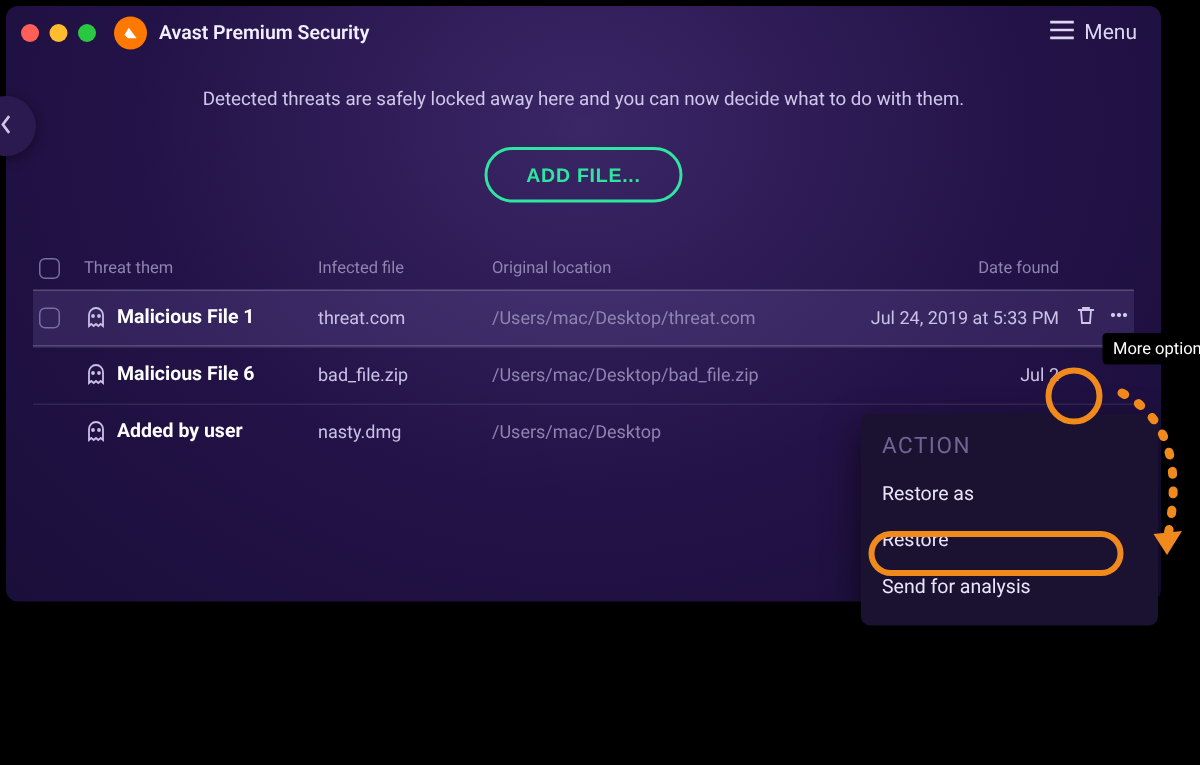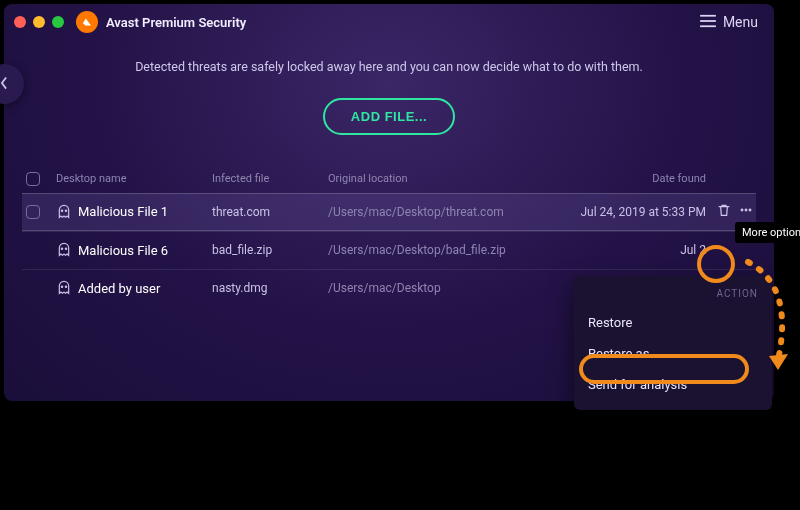--- a/index.html
+++ b/index.html
@@ -113,21 +113,21 @@
     border: 1.5px solid #7a6ca4;
     border-radius: 4px;
     cursor: pointer;
     margin-left: 4px;
   }
   .ghost-ico {
     display: inline-flex; align-items: center; justify-content: center;
     margin-right: 6px; vertical-align: middle;
   }
   .ghost-ico svg { width: 16px; height: 16px; stroke: #c9c0e8; }
-  .name-cell { font-weight: 400; color: #fff; font-size: 13px; display:flex; align-items:center; }
+  .name-cell { font-weight: 700; color: #fff; font-size: 13px; display:flex; align-items:flex-start; }
   .file-cell { color: #cac2e6; }
   .loc-cell { color: #8f84b0; }
   .date-cell { color: #cac2e6; text-align: right; padding-right: 4px; }
   .row-actions { display: flex; justify-content: flex-end; gap: 6px; padding-right: 2px; }
   .iconbtn { width: 18px; height: 18px; display:inline-flex; align-items:center; justify-content:center; cursor:pointer; }
   .iconbtn svg { width: 16px; height: 16px; stroke: #cfc7ea; }
 
   
   .tooltip {
     position: absolute;
@@ -146,24 +146,23 @@
     left: 570px; top: 272px;
     width: 198px;
     background: #1a1230;
     border-radius: 6px;
     box-shadow: 0 10px 24px rgba(0,0,0,0.6);
     z-index: 15;
     padding: 8px 0 10px 0;
   }
   .dropdown .dd-header {
     color: #6f6494;
-    font-size: 10px;
+    font-size: 15px;
     letter-spacing: 1px;
     padding: 4px 14px 8px 14px;
-    text-align: right;
   }
   .dd-item {
     color: #eae5fa;
     font-size: 13px;
     padding: 8px 14px;
     cursor: pointer;
   }
 
   
   .hl-circle {
@@ -233,21 +232,21 @@
     <p>Detected threats are safely locked away here and you can now decide what to do with them.</p>
   </div>
 
   <button class="add-file-btn">ADD FILE...</button>
 
   <div class="table">
     <div class="thead">
       <div>
           <div class="checkbox"></div>
         </div>
-      <div>Desktop name</div>
+      <div>Threat them</div>
       <div>Infected file</div>
       <div>Original location</div>
       <div class="col-date">Date found</div>
       <div></div>
     </div>
 
     <div class="trow selected">
       <div>
           <div class="checkbox"></div>
         </div>
@@ -314,22 +313,22 @@
       <div class="loc-cell">/Users/mac/Desktop</div>
       <div class="date-cell">ul 2</div>
       <div></div>
     </div>
   </div>
 
   <div class="tooltip">More options</div>
 
   <div class="dropdown">
     <div class="dd-header">ACTION</div>
+    <div class="dd-item">Restore as</div>
     <div class="dd-item">Restore</div>
-    <div class="dd-item">Restore as</div>
     <div class="dd-item">Send for analysis</div>
   </div>
 
   <div class="hl-circle hl-more"></div>
   <div class="hl-pill"></div>
   <svg class="arrow-curve" viewBox="0 0 80 130">
     <path d="M20 6 Q66 30 50 104" fill="none" stroke="#f08a1d" stroke-width="6" stroke-linecap="round" stroke-dasharray="2 11"></path>
     <polygon points="50,114 60,98 41,100" fill="#f08a1d"></polygon>
   </svg>
 

